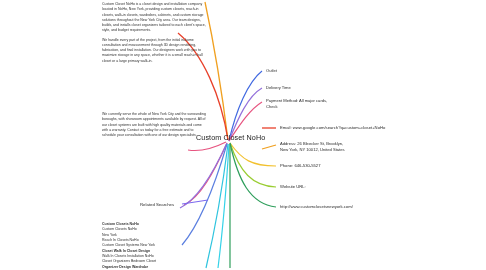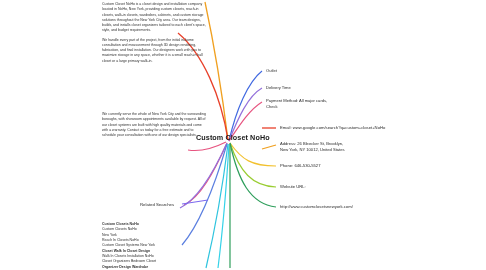--- a/index.html
+++ b/index.html
@@ -27,21 +27,21 @@
     top: 0;
     width: 486px;
     height: 270px;
     pointer-events: none;
   }
   .center-node {
     position: absolute;
     left: 196px;
     top: 133px;
     font-size: 7.2px;
-    font-weight: bold;
+    font-weight: normal;
     letter-spacing: 0.1px;
     color: #1a1a1a;
     white-space: nowrap;
     z-index: 5;
   }
   .leaf {
     position: absolute;
     font-size: 4.1px;
     line-height: 1.45;
     color: #2b2b2b;

